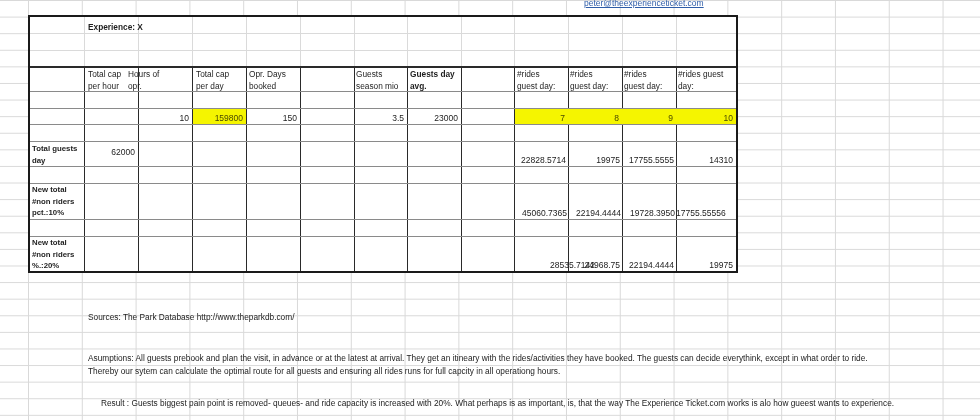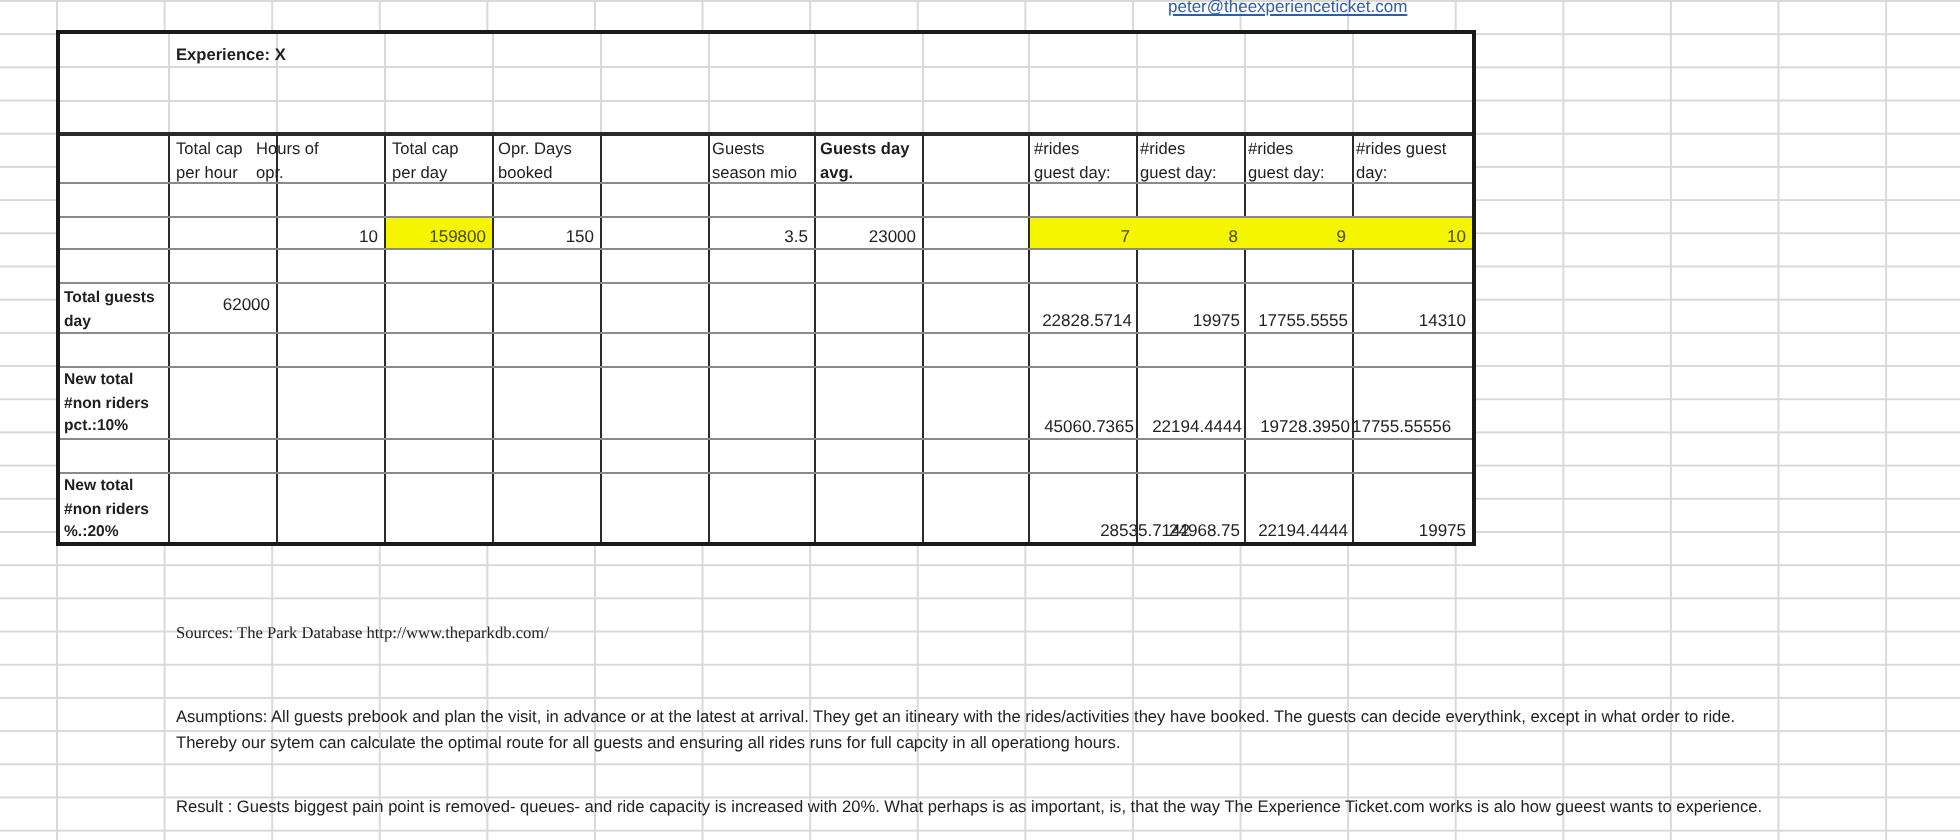--- a/index.html
+++ b/index.html
@@ -121,16 +121,16 @@
 <div class="num" style="left:514px; width:53px; top:207px;">45060.7365</div>
 <div class="num" style="left:568px; width:53px; top:207px;">22194.4444</div>
 <div class="num" style="left:622px; width:53px; top:207px;">19728.3950</div>
 <div class="num" style="left:676px; width:38px; top:207px;">17755.55556</div>
 
 <div class="num" style="left:543px; width:52px; top:259px;">28535.7142</div>
 <div class="num" style="left:568px; width:52px; top:259px;">24968.75</div>
 <div class="num" style="left:622px; width:52px; top:259px;">22194.4444</div>
 <div class="num" style="left:676px; width:57px; top:259px;">19975</div>
 
-<div class="note" style="left:88px; top:311px;font-family:Liberation Serif, serif;">Sources:  The Park Database  http://www.theparkdb.com/</div>
+<div class="note" style="left:88px; top:311px;">Sources:  The Park Database  http://www.theparkdb.com/</div>
 <div class="note" style="left:88px; top:352px;">Asumptions: All guests prebook and plan the visit, in advance or at the latest at arrival. They get an itineary  with the rides/activities they have booked. The guests can decide everythink, except  in what order to ride.</div>
 <div class="note" style="left:88px; top:365px;">Thereby our sytem can calculate the optimal route for all guests and ensuring all rides runs for full capcity in all operationg hours.</div>
-<div class="note" style="left:88px; top:397px;">Result : Guests biggest pain point is removed- queues- and ride capacity is increased with 20%. What perhaps is as important, is, that the way The Experience Ticket.com works is alo how gueest wants to experience.</div>
+<div class="note" style="left:101px; top:397px;">Result : Guests biggest pain point is removed- queues- and ride capacity is increased with 20%. What perhaps is as important, is, that the way The Experience Ticket.com works is alo how gueest wants to experience.</div>
 
 </body></html>

